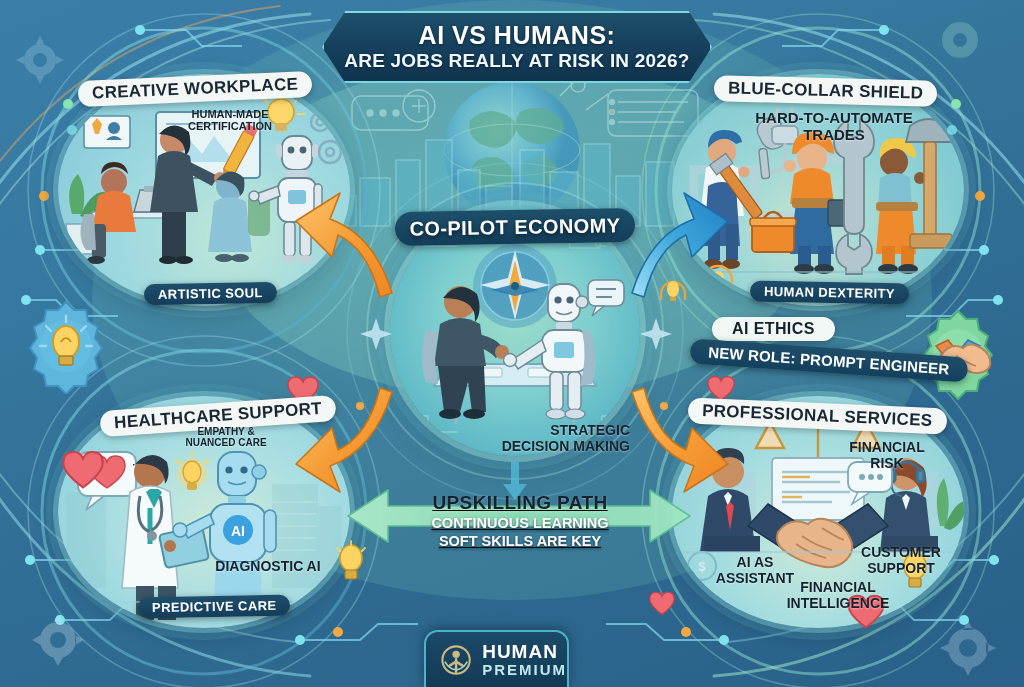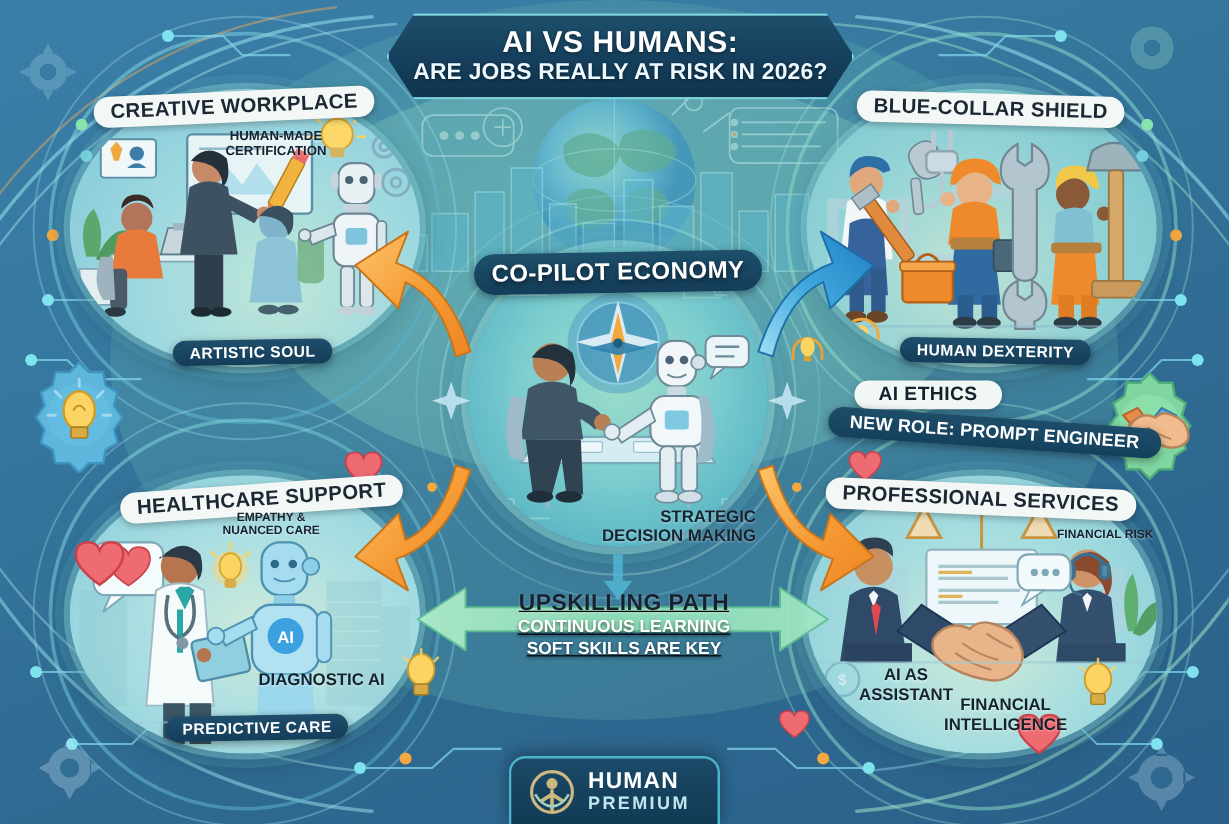--- a/index.html
+++ b/index.html
@@ -104,21 +104,21 @@
     position:absolute; z-index:41; text-align:center;
     color:#14222e; font-weight:bold; line-height:1.12;
     text-shadow:0 1px 2px rgba(255,255,255,.45);
   }
 
   #sub-tl { left:140px; top:108px; width:180px; font-size:11px; }
   #sub-tr { left:744px; top:110px; width:180px; font-size:15px; }
   #sub-bl { left:126px; top:426px; width:200px; font-size:10px; }
 
   #t-legal     { left:720px; top:440px; width:110px; font-size:14px; }
-  #t-financial { left:866px; top:440px; width:110px; font-size:10px;text-align:center; }
+  #t-financial { left:832px; top:440px; width:110px; font-size:14px;text-align:center; }
   #t-aiassist  { left:700px; top:555px; width:110px; font-size:14px; }
   #t-custsup   { left:846px; top:545px; width:110px; font-size:14px; }
   #t-emotion   { left:758px; top:580px; width:160px; font-size:14px; }
   #t-diagnostic{ left:188px; top:559px; width:160px; font-size:14px; }
 
   
   #center-head {
     position:absolute; left:393px; top:216px; width:244px; z-index:45;
     text-align:center; color:#ffffff; font-weight:bold; font-size:20px;
     letter-spacing:.4px; text-shadow:0 2px 4px rgba(0,0,0,.55);
@@ -152,21 +152,21 @@
 
   
   #upskill-wrap { position:absolute; left:360px; top:492px; width:320px; z-index:41; text-align:center;text-decoration:underline; }
   #upskill-head { color:#16232e; font-weight:bold; font-size:19px; letter-spacing:.4px;
                   text-shadow:0 1px 2px rgba(255,255,255,.35); }
   #upskill-l1, #upskill-l2 { color:#ffffff; font-weight:bold; font-size:14.5px;
                   text-shadow:0 1px 3px rgba(0,0,0,.6); line-height:1.25; }
 
   
   #footer-logo {
-    position:absolute; left:424px; top:630px; width:176px; height:57px; z-index:50;
+    position:absolute; left:424px; top:630px; width:145px; height:57px; z-index:50;
     background:linear-gradient(180deg,#1b4a68,#123a55);
     border-radius:14px 14px 0 0; border:2px solid #4ab4c9; border-bottom:none;
     display:flex; align-items:center; gap:10px; padding-left:14px;
     box-shadow:0 -2px 12px rgba(0,0,0,.35);
   }
   #footer-logo .logo-text { display:flex; flex-direction:column; line-height:1.02; }
   .logo-human { color:#ffffff; font-weight:bold; font-size:19px; letter-spacing:1px; }
   .logo-premium { color:#bfe8ef; font-weight:bold; font-size:15px; letter-spacing:2px; }
 
   
@@ -809,33 +809,38 @@
   </div>
 
   <div class="pill lbl-head" id="pill-tl-head">CREATIVE WORKPLACE</div>
   <div class="subtxt" id="sub-tl">
     <div>HUMAN-MADE</div>
     <div>CERTIFICATION</div>
   </div>
   <div class="pill dark lbl-foot" id="pill-tl-foot">ARTISTIC SOUL</div>
 
   <div class="pill lbl-head" id="pill-tr-head">BLUE-COLLAR SHIELD</div>
+  <div class="subtxt" id="sub-tr">
+    <div>HARD-TO-AUTOMATE</div>
+    <div>TRADES</div>
+  </div>
   <div class="pill dark lbl-foot" id="pill-tr-foot">HUMAN DEXTERITY</div>
 
   <div class="pill lbl-head" id="pill-bl-head">HEALTHCARE SUPPORT</div>
   <div class="subtxt" id="sub-bl">
     <div>EMPATHY &amp;</div>
     <div>NUANCED CARE</div>
   </div>
   <div class="subtxt" id="t-diagnostic">DIAGNOSTIC AI</div>
   <div class="pill dark lbl-foot" id="pill-bl-foot">PREDICTIVE CARE</div>
 
   <div class="pill lbl-head" id="pill-br-head">PROFESSIONAL SERVICES</div>
   <div class="subtxt" id="t-financial">FINANCIAL RISK</div>
   <div class="subtxt" id="t-aiassist">AI AS ASSISTANT</div>
+  <div class="subtxt" id="t-custsup">CUSTOMER SUPPORT</div>
   <div class="subtxt" id="t-emotion">FINANCIAL INTELLIGENCE</div>
 
   <div id="ethics-head">AI ETHICS</div>
   <div id="ethics-sub">NEW ROLE: PROMPT ENGINEER</div>
 
   <div id="upskill-wrap">
     <div id="upskill-head">UPSKILLING PATH</div>
     <div id="upskill-l1">CONTINUOUS LEARNING</div>
     <div id="upskill-l2">SOFT SKILLS ARE KEY</div>
   </div>

